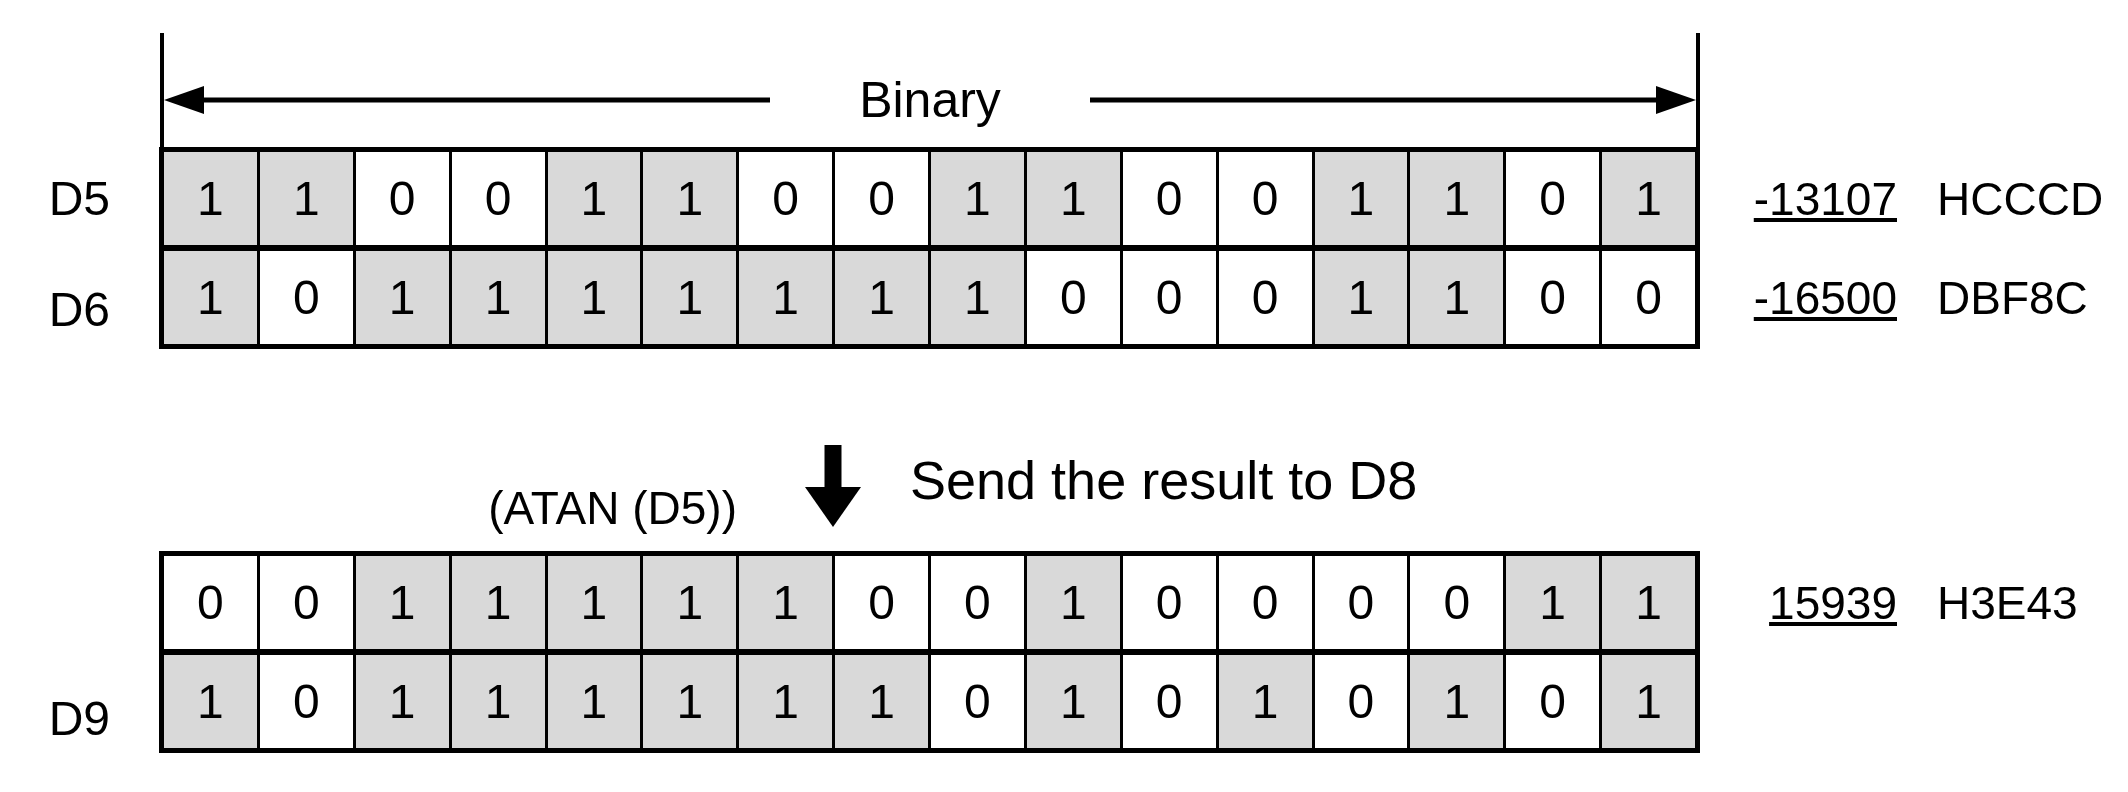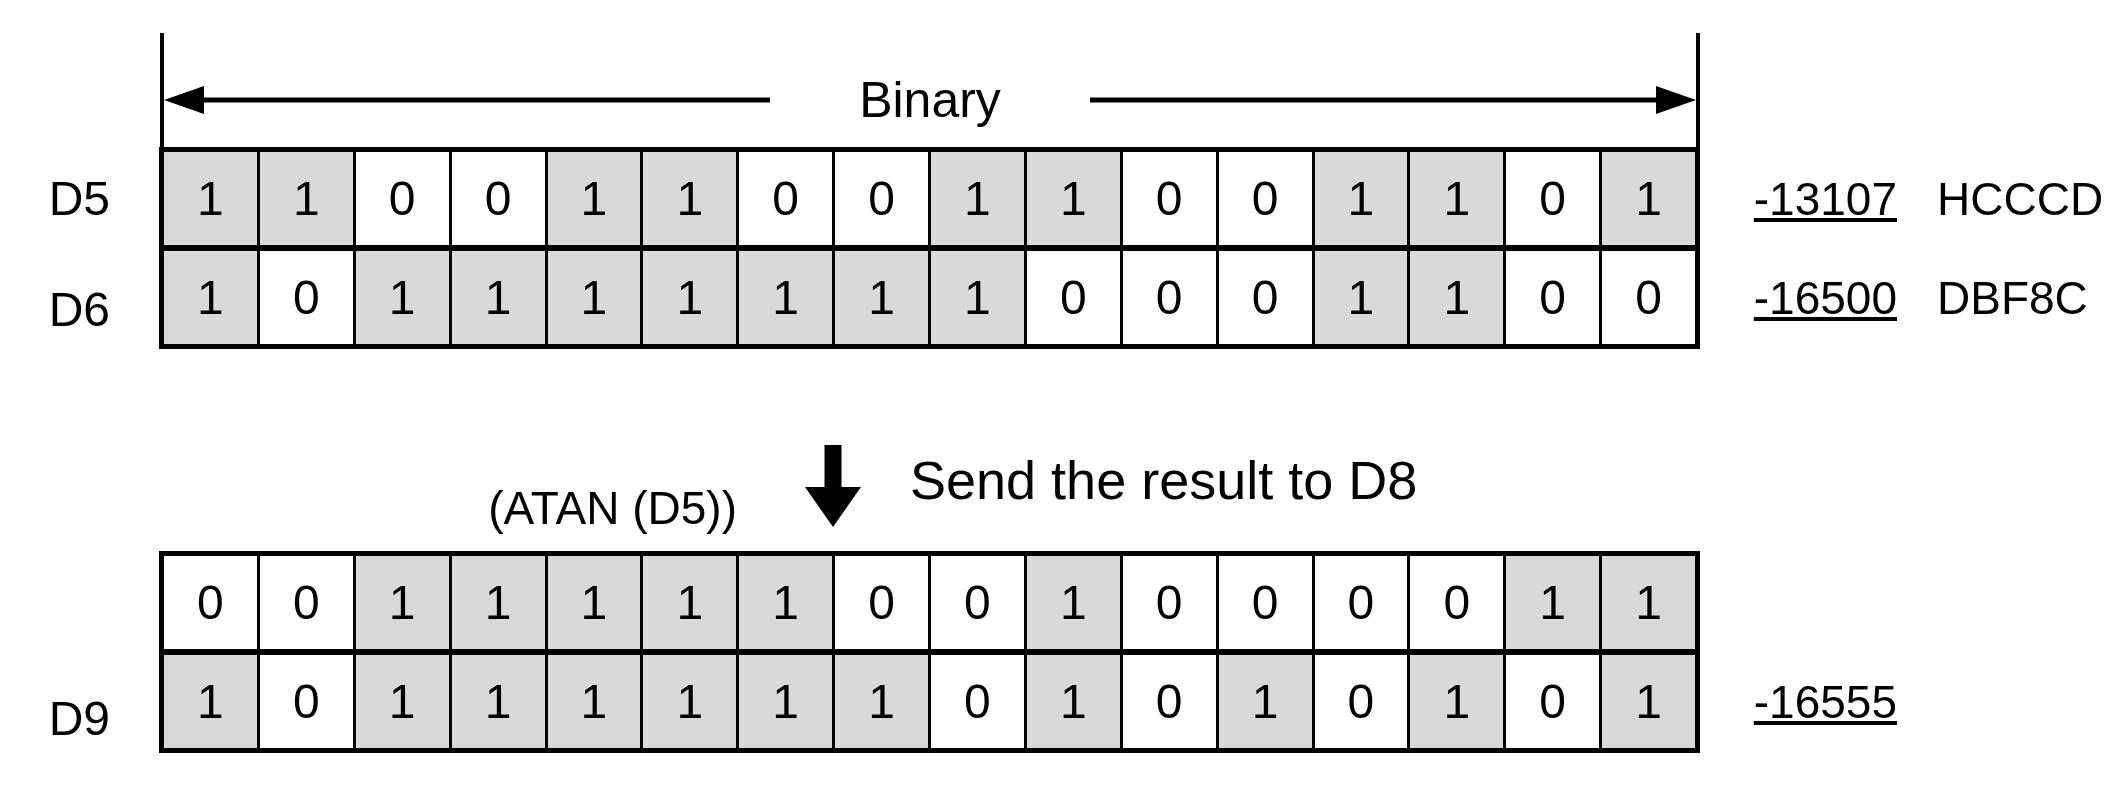--- a/index.html
+++ b/index.html
@@ -152,17 +152,20 @@
 <div class="reglabel" style="top: 152px;">D5</div>
     <div class="regvalues" style="top: 152px;">
       <span class="dec">-13107</span>
       <span class="hex">HCCCD</span>
     </div>
     <div class="reglabel" style="top: 263px;">D6</div>
     <div class="regvalues" style="top: 251px;">
       <span class="dec">-16500</span>
       <span class="hex">DBF8C</span>
     </div>
+    <div class="regvalues" style="top: 556px;">
+      <span class="dec">15939</span>
+      <span class="hex">H3E43</span>
+    </div>
     <div class="reglabel" style="top: 672px;">D9</div>
     <div class="regvalues" style="top: 655px;">
-      <span class="dec">-16555</span>
     </div>
   </div>
 
 </body></html>

